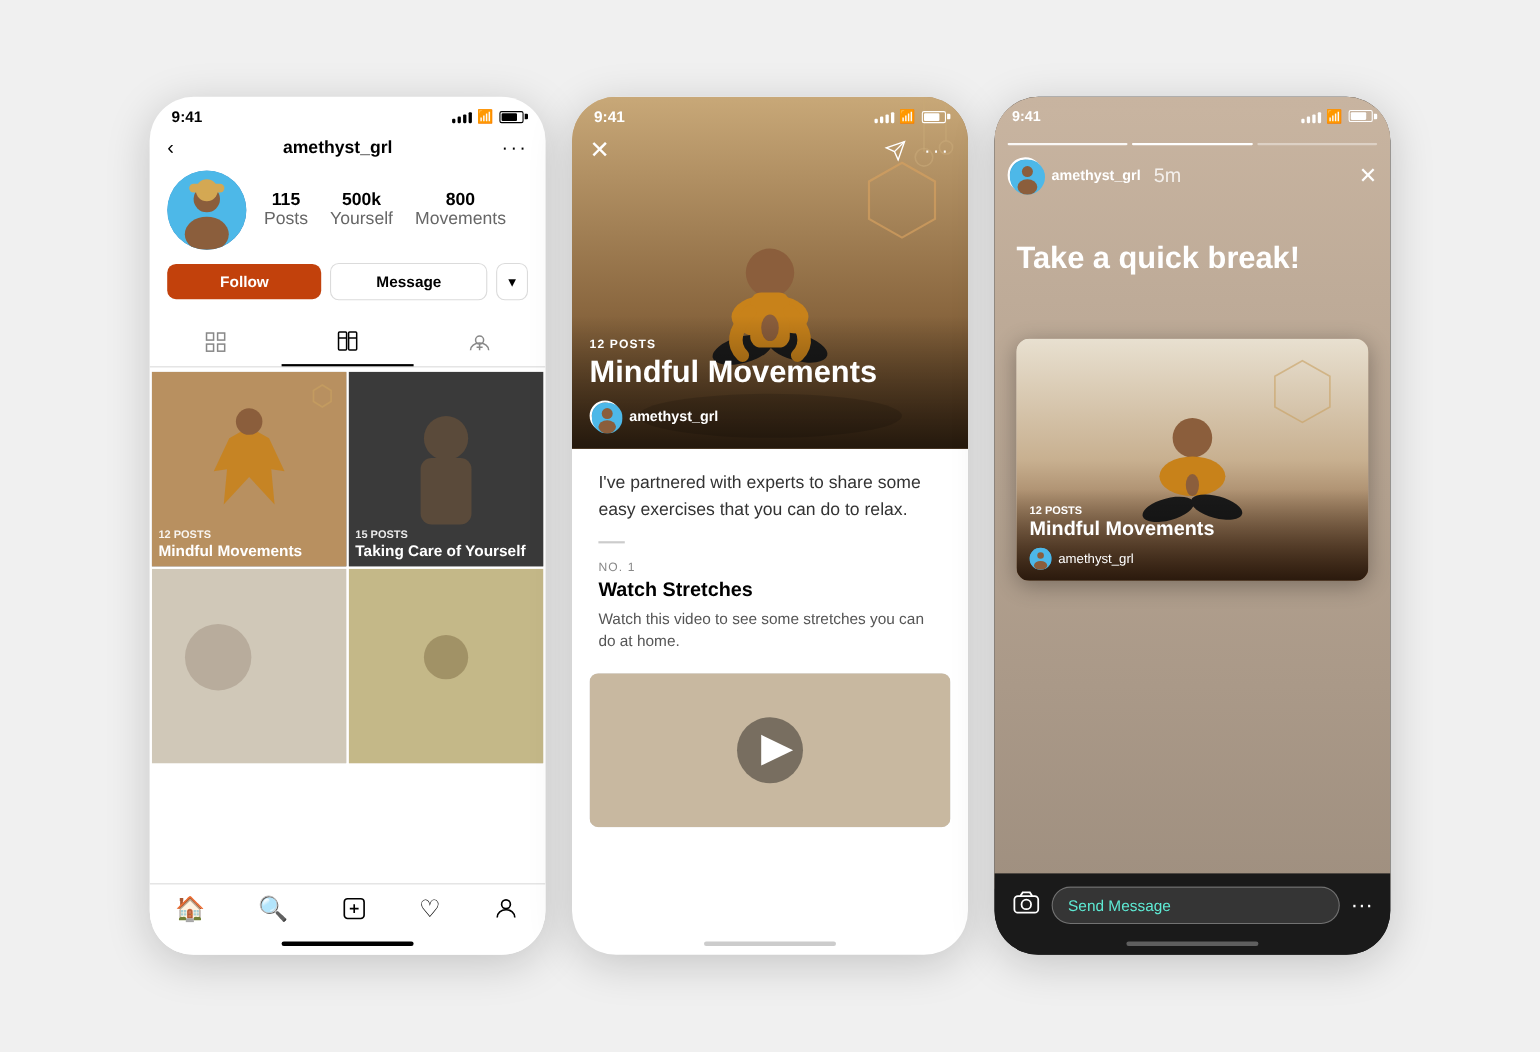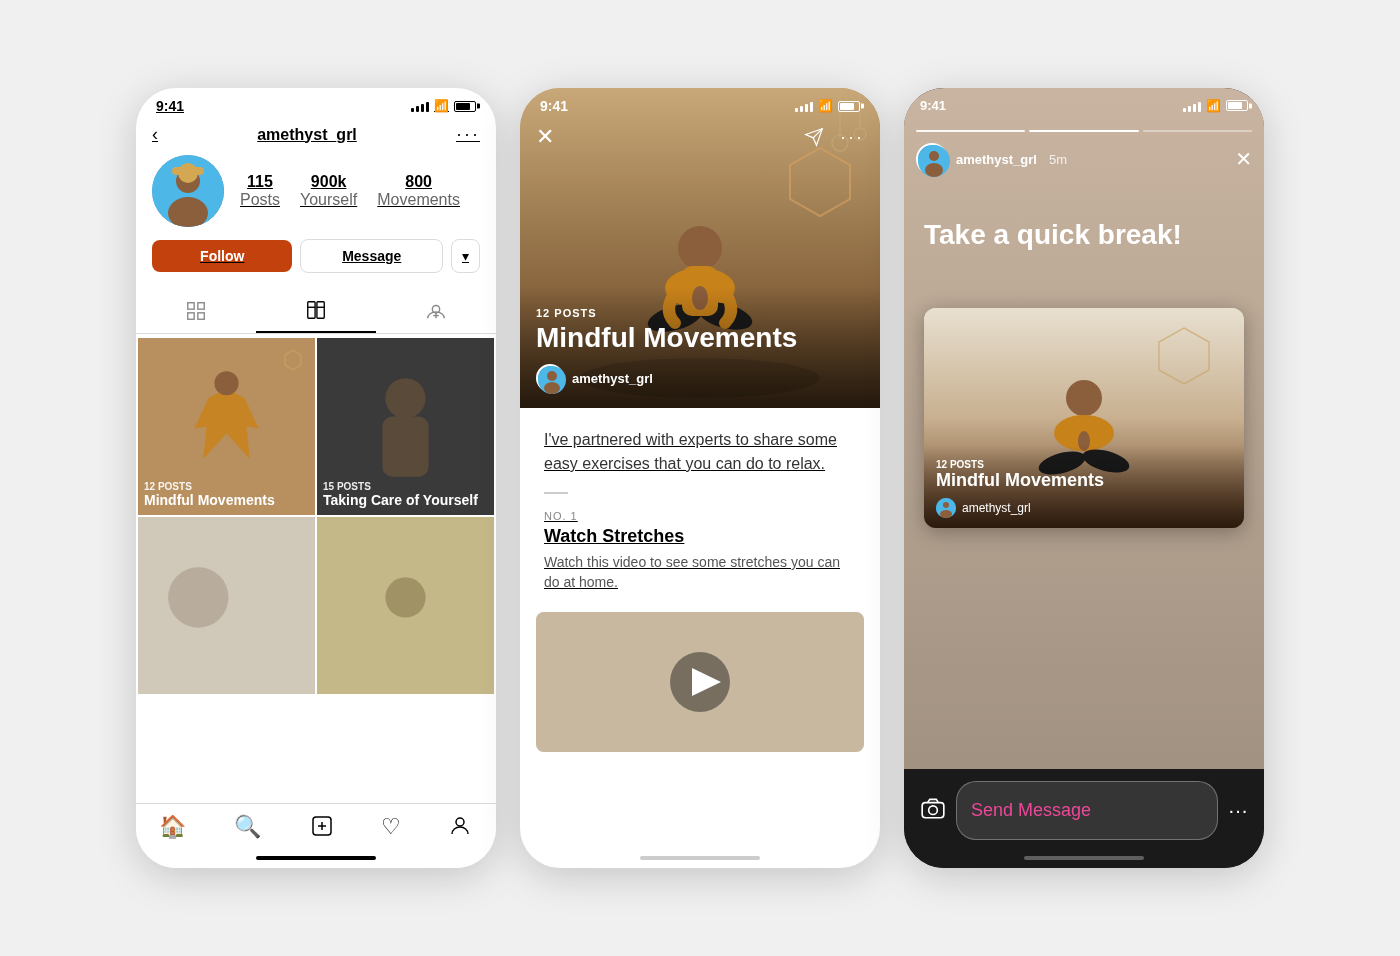--- a/index.html
+++ b/index.html
@@ -18,21 +18,20 @@
       align-items: flex-start;
     }
 
     
     .phone {
       background: #fff;
       border-radius: 40px;
       overflow: hidden;
       box-shadow: 0 8px 40px rgba(0,0,0,0.18);
       position: relative;
-      text-decoration: underline;
     }
     .phone-1 { width: 360px; height: 780px; }
     .phone-2 { width: 360px; height: 780px; }
     .phone-3 { width: 360px; height: 780px; background: #1a1a1a; }
 
     
     .status-bar {
       display: flex;
       justify-content: space-between;
       align-items: center;
@@ -194,21 +193,21 @@
       display: flex; justify-content: space-between; align-items: center;
       padding: 0 12px; z-index: 20;
     }
     .story-user { display: flex; align-items: center; gap: 8px; }
     .story-avatar {
       width: 32px; height: 32px; border-radius: 50%;
       background: linear-gradient(135deg, #4db8e8, #2979a8);
       border: 2px solid #fff;
     }
     .story-username { color: #fff; font-weight: 600; font-size: 13px; }
-    .story-time { color: rgba(255,255,255,0.8); font-size: 13px; margin-left: 4px; }
+    .story-time { color: rgba(255,255,255,0.8); font-size: 18px; margin-left: 4px; }
     .story-close { color: #fff; font-size: 20px; cursor: pointer; }
 
     .story-headline {
       position: absolute; top: 140px; left: 20px; right: 20px; z-index: 20;
       color: #fff; font-size: 28px; font-weight: 800; line-height: 1.2;
     }
 
     .story-card {
       position: absolute; top: 230px; left: 20px; right: 20px;
       background: rgba(255,255,255,0.15); border-radius: 12px;
@@ -235,21 +234,21 @@
     .story-card-username { font-size: 12px; }
 
     .story-bottom {
       position: absolute; bottom: 0; left: 0; right: 0;
       background: #1a1a1a; padding: 12px 16px 28px;
       display: flex; align-items: center; gap: 10px;
     }
     .story-camera { color: #fff; font-size: 22px; cursor: pointer; }
     .story-msg-input {
       flex: 1; background: rgba(255,255,255,0.12); border: 1px solid rgba(255,255,255,0.3);
-      border-radius: 20px; padding: 18px 14px; color: #ec4899; font-size: 18px;
+      border-radius: 20px; padding: 8px 14px; color: #5eead4; font-size: 14px;
     }
     .story-more { color: #fff; font-size: 20px; cursor: pointer; }
 
     .story-status-bar {
       position: absolute; top: 0; left: 0; right: 0;
       display: flex; justify-content: space-between; align-items: center;
       padding: 10px 16px 4px; color: #fff; font-size: 13px; font-weight: 600; z-index: 25;
     }
   </style>
 </head>
@@ -289,21 +288,21 @@
           <circle cx="36" cy="18" r="10" fill="#D4A853"></circle>
           <rect x="20" y="12" width="32" height="8" rx="4" fill="#D4A853"></rect>
         </svg>
       </div>
       <div class="stats">
         <div class="stat">
           <div class="stat-number">115</div>
           <div class="stat-label">Posts</div>
         </div>
         <div class="stat">
-          <div class="stat-number">900k</div>
+          <div class="stat-number">500k</div>
           <div class="stat-label">Yourself</div>
         </div>
         <div class="stat">
           <div class="stat-number">800</div>
           <div class="stat-label">Movements</div>
         </div>
       </div>
     </div>
 
 

